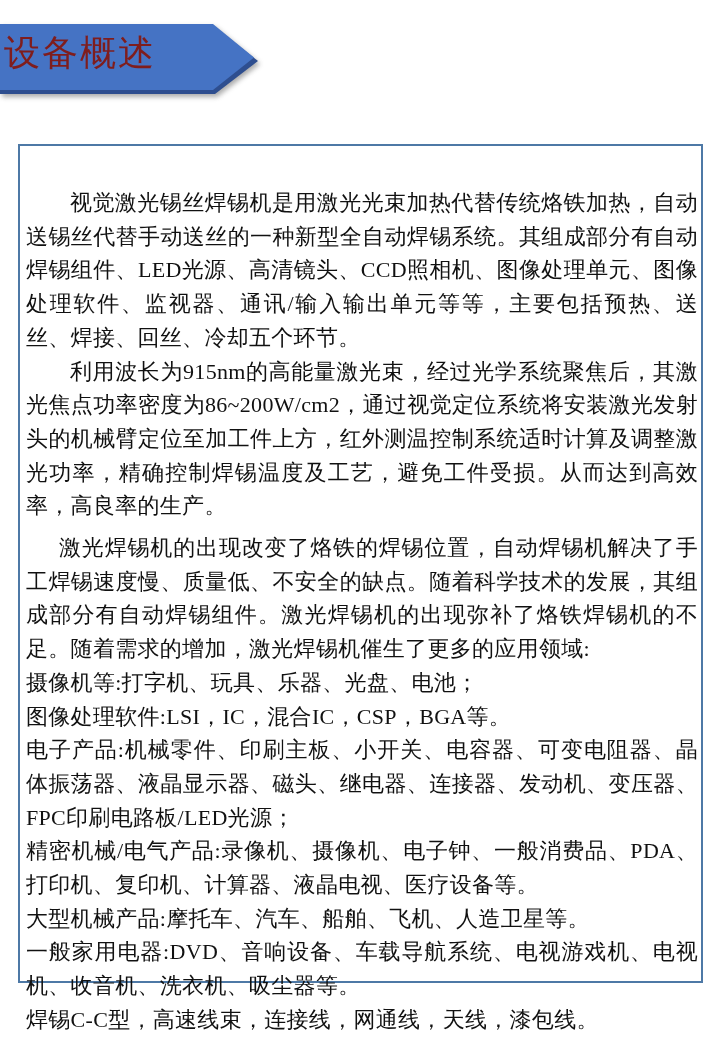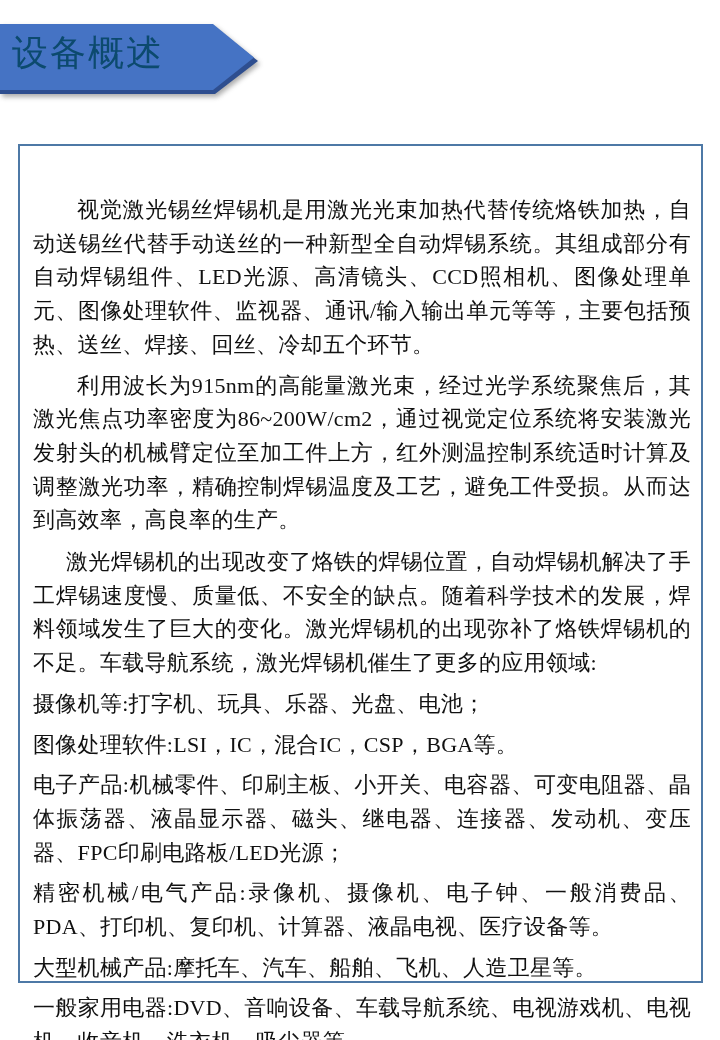--- a/index.html
+++ b/index.html
@@ -22,43 +22,43 @@
     top: 22px;
     width: 266px;
     height: 80px;
   }
   .banner svg {
     display: block;
     filter: drop-shadow(2px 3px 2.5px rgba(70, 70, 70, 0.45));
   }
   .banner-title {
     position: absolute;
-    left: 12px;
+    left: 4px;
     top: 9px;
     font-size: 36px;
     line-height: 44px;
-    color: #0c4a6e;
+    color: #7f1d1d;
     letter-spacing: 2px;
     white-space: nowrap;
   }
 
   
   .panel {
     position: absolute;
     left: 18px;
     top: 144px;
     width: 685px;
     height: 839px;
     box-sizing: border-box;
     border: 2px solid #4E79A6;
     background: #ffffff;
     padding: 40px 3px 0 6px;
   }
   .panel p {
-    margin: 7px;
+    margin: 0;
     font-size: 22px;
     line-height: 33.7px;
     color: #111111;
     text-align: justify;
     letter-spacing: 0.3px;
   }
   .indent-2 { text-indent: 2em; }
   .indent-15 { text-indent: 1.5em; }
   .gap-top { margin-top: 8px !important; }
 </style>
@@ -69,21 +69,21 @@
   <svg width="266" height="80" viewBox="0 0 266 80" xmlns="http://www.w3.org/2000/svg">
     <polygon points="0,6 216,6 258,39 215,72 0,72" fill="#2E4E8F"></polygon>
     <polygon points="0,2 213,2 254,35.5 213,68 0,68" fill="#4573C4"></polygon>
   </svg>
   <span class="banner-title">设备概述</span>
 </div>
 
 <div class="panel">
   <p class="indent-2">视觉激光锡丝焊锡机是用激光光束加热代替传统烙铁加热，自动送锡丝代替手动送丝的一种新型全自动焊锡系统。其组成部分有自动焊锡组件、LED光源、高清镜头、CCD照相机、图像处理单元、图像处理软件、监视器、通讯/输入输出单元等等，主要包括预热、送丝、焊接、回丝、冷却五个环节。</p>
   <p class="indent-2">利用波长为915nm的高能量激光束，经过光学系统聚焦后，其激光焦点功率密度为86~200W/cm2，通过视觉定位系统将安装激光发射头的机械臂定位至加工件上方，红外测温控制系统适时计算及调整激光功率，精确控制焊锡温度及工艺，避免工件受损。从而达到高效率，高良率的生产。</p>
-  <p class="indent-15 gap-top">激光焊锡机的出现改变了烙铁的焊锡位置，自动焊锡机解决了手工焊锡速度慢、质量低、不安全的缺点。随着科学技术的发展，焊料领域发生了巨大的变化。激光焊锡机的出现弥补了烙铁焊锡机的不足。车载导航系统，激光焊锡机催生了更多的应用领域:</p>
+  <p class="indent-15 gap-top">激光焊锡机的出现改变了烙铁的焊锡位置，自动焊锡机解决了手工焊锡速度慢、质量低、不安全的缺点。随着科学技术的发展，其组成部分有自动焊锡组件。激光焊锡机的出现弥补了烙铁焊锡机的不足。随着需求的增加，激光焊锡机催生了更多的应用领域:</p>
   <p>摄像机等:打字机、玩具、乐器、光盘、电池；</p>
   <p>图像处理软件:LSI，IC，混合IC，CSP，BGA等。</p>
   <p>电子产品:机械零件、印刷主板、小开关、电容器、可变电阻器、晶体振荡器、液晶显示器、磁头、继电器、连接器、发动机、变压器、FPC印刷电路板/LED光源；</p>
   <p>精密机械/电气产品:录像机、摄像机、电子钟、一般消费品、PDA、打印机、复印机、计算器、液晶电视、医疗设备等。</p>
   <p>大型机械产品:摩托车、汽车、船舶、飞机、人造卫星等。</p>
   <p>一般家用电器:DVD、音响设备、车载导航系统、电视游戏机、电视机、收音机、洗衣机、吸尘器等。</p>
   <p>焊锡C-C型，高速线束，连接线，网通线，天线，漆包线。</p>
 </div>
 
 </body></html>

